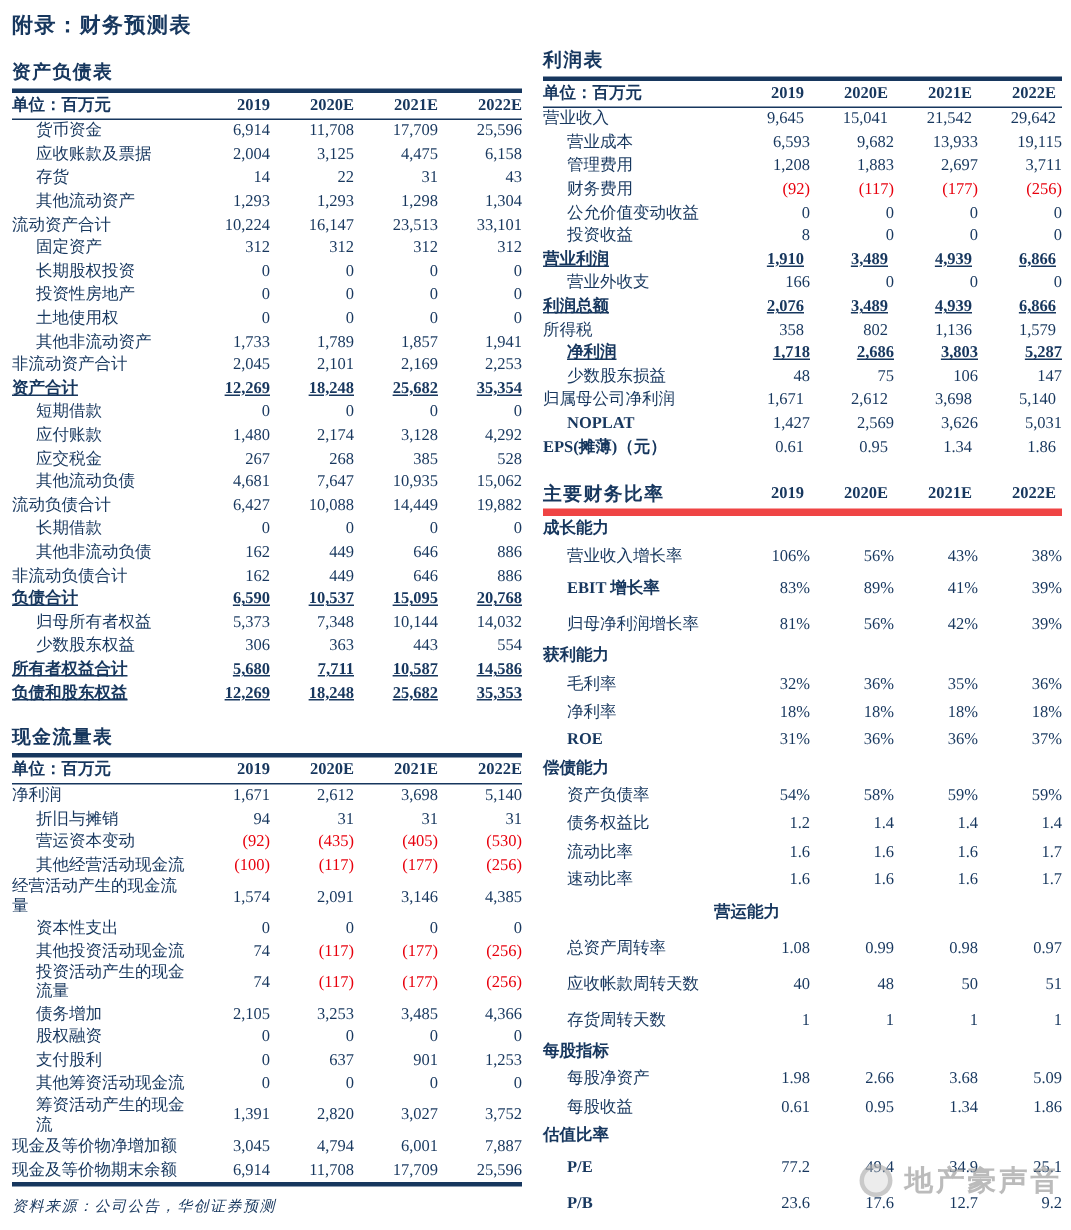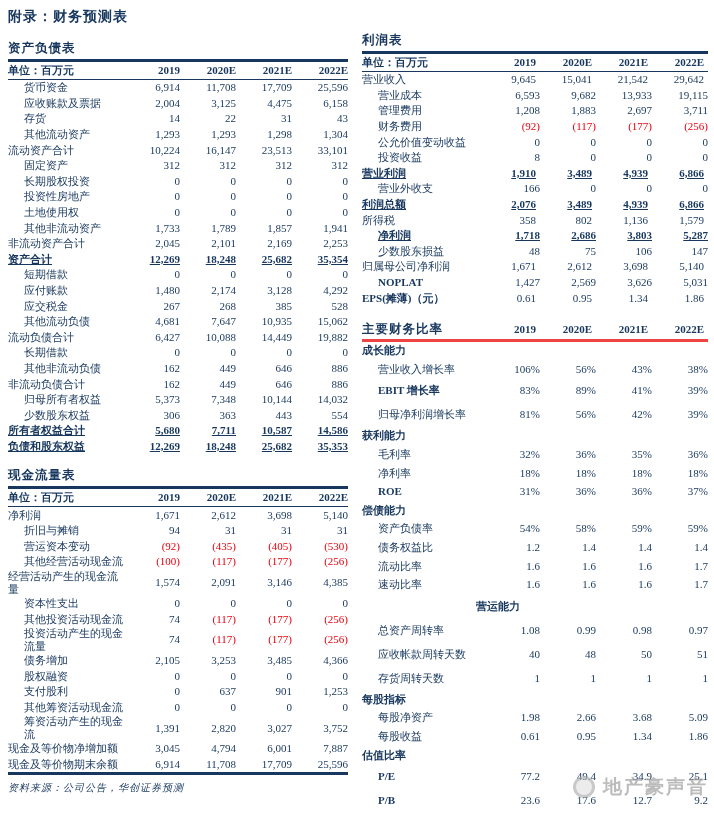--- a/index.html
+++ b/index.html
@@ -11,21 +11,21 @@
   .main-title{font-size:14px;font-weight:bold;letter-spacing:1px;margin:2px 0 6px 0;}
   .cols{display:flex;gap:14px;align-items:flex-start;}
   .col-left{width:340px;flex:0 0 340px;}
   .col-right{width:346px;flex:0 0 346px;}
   .fin-table{width:100%;}
   .ttitle{font-size:12.5px;font-weight:bold;letter-spacing:1px;padding-bottom:2px;}
   .thick{border-bottom:3px solid #17375e;}
   .thickline{height:0;border-bottom:3px solid #17375e;}
   .trow{display:flex;align-items:center;min-height:15.6px;line-height:13px;font-size:11px;}
   .hdr{font-weight:bold;border-bottom:1px solid #17375e;min-height:17px;}
-  .hdr.big{border-bottom:3px solid #ef4444;}
+  .hdr.big{border-bottom:5px solid #ef4444;}
   .hdr.big .lbl{font-size:12.5px;letter-spacing:1px;}
   .lbl{flex:1 1 auto;min-width:0;}
   .col-left .lbl{max-width:116px;}
   .col-right .lbl{max-width:118px;}
   .ind{padding-left:16px;}
   .val{width:56px;flex:0 0 56px;text-align:right;white-space:nowrap;}
   .neg{color:#e8000d;}
   .brow .lbl,.brow .val{font-weight:bold;text-decoration:underline;}
   .lb{font-weight:bold;}
   .section .lbl{font-weight:bold;}
@@ -196,20 +196,27 @@
             <div class="val">646</div>
             <div class="val">886</div>
           </div>
           <div class="trow">
             <div class="lbl">非流动负债合计</div>
             <div class="val">162</div>
             <div class="val">449</div>
             <div class="val">646</div>
             <div class="val">886</div>
           </div>
+          <div class="trow brow">
+            <div class="lbl">负债合计</div>
+            <div class="val">6,590</div>
+            <div class="val">10,537</div>
+            <div class="val">15,095</div>
+            <div class="val">20,768</div>
+          </div>
           <div class="trow">
             <div class="lbl ind">归母所有者权益</div>
             <div class="val">5,373</div>
             <div class="val">7,348</div>
             <div class="val">10,144</div>
             <div class="val">14,032</div>
           </div>
           <div class="trow">
             <div class="lbl ind">少数股东权益</div>
             <div class="val">306</div>

